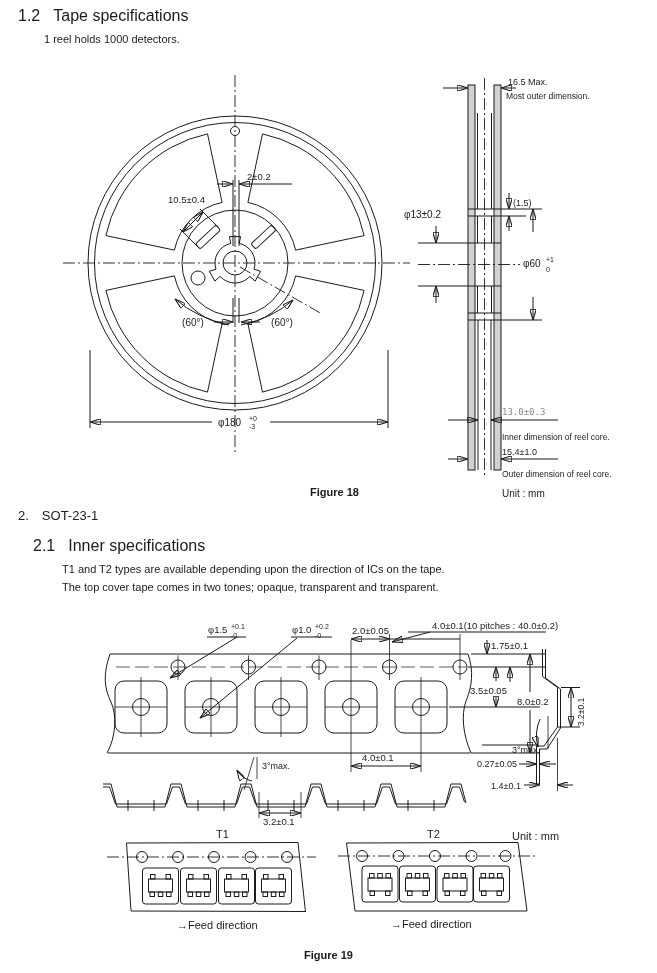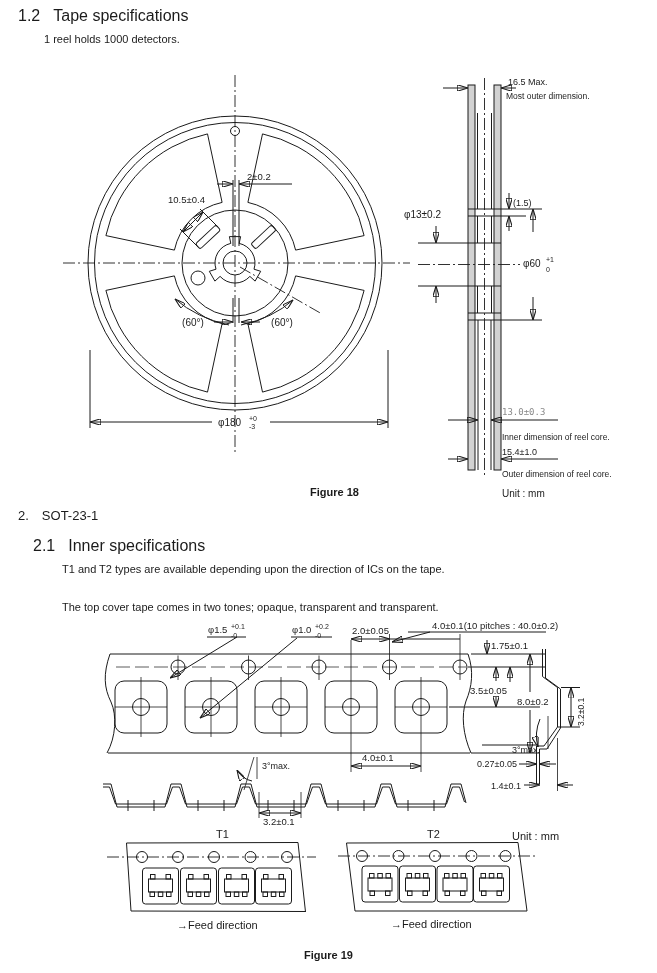--- a/index.html
+++ b/index.html
@@ -38,21 +38,21 @@
 
   <div class="abs row h2big" style="left:18px;top:508px;">
     <span>2.</span>
     <span>SOT-23-1</span>
   </div>
   <div class="abs row h1" style="left:27px;top:537px;margin-left:6px;">
     <span>2.1</span>
     <span>Inner specifications</span>
   </div>
   <div class="abs body" style="left:62px;top:563px;text-align:right;">T1 and T2 types are available depending upon the direction of ICs on the tape.</div>
-  <div class="abs body" style="left:62px;top:581px;margin-top:20px;">The top cover tape comes in two tones; opaque, transparent and transparent.</div>
+  <div class="abs body" style="left:62px;top:581px;">The top cover tape comes in two tones; opaque, transparent and transparent.</div>
 
   <svg width="657" height="973" viewBox="0 0 657 973">
     <defs>
       <marker id="ae" viewBox="0 0 10 6" refX="10" refY="3" markerWidth="11" markerHeight="6.5" orient="auto">
           <path d="M0,0 L10,3 L0,6 Z" fill="#1b1b1b" stroke="none"></path>
         </marker>
       <marker id="as" viewBox="0 0 10 6" refX="10" refY="3" markerWidth="11" markerHeight="6.5" orient="auto-start-reverse">
           <path d="M0,0 L10,3 L0,6 Z" fill="#1b1b1b" stroke="none"></path>
         </marker>
       <g id="pkt">

